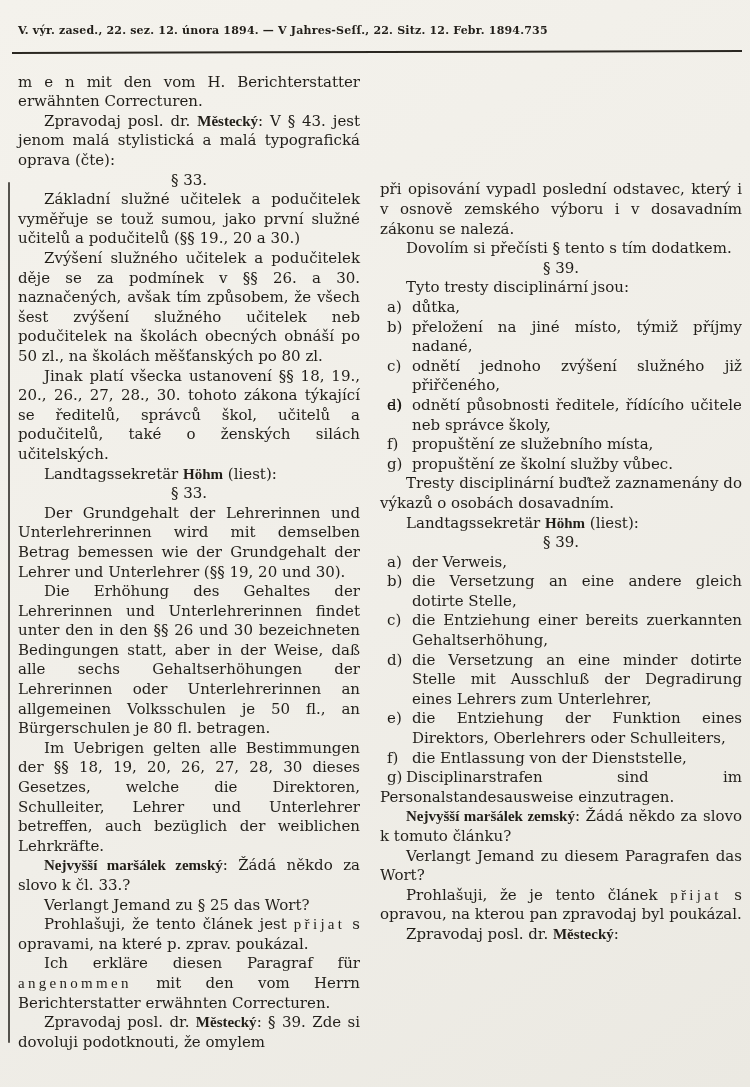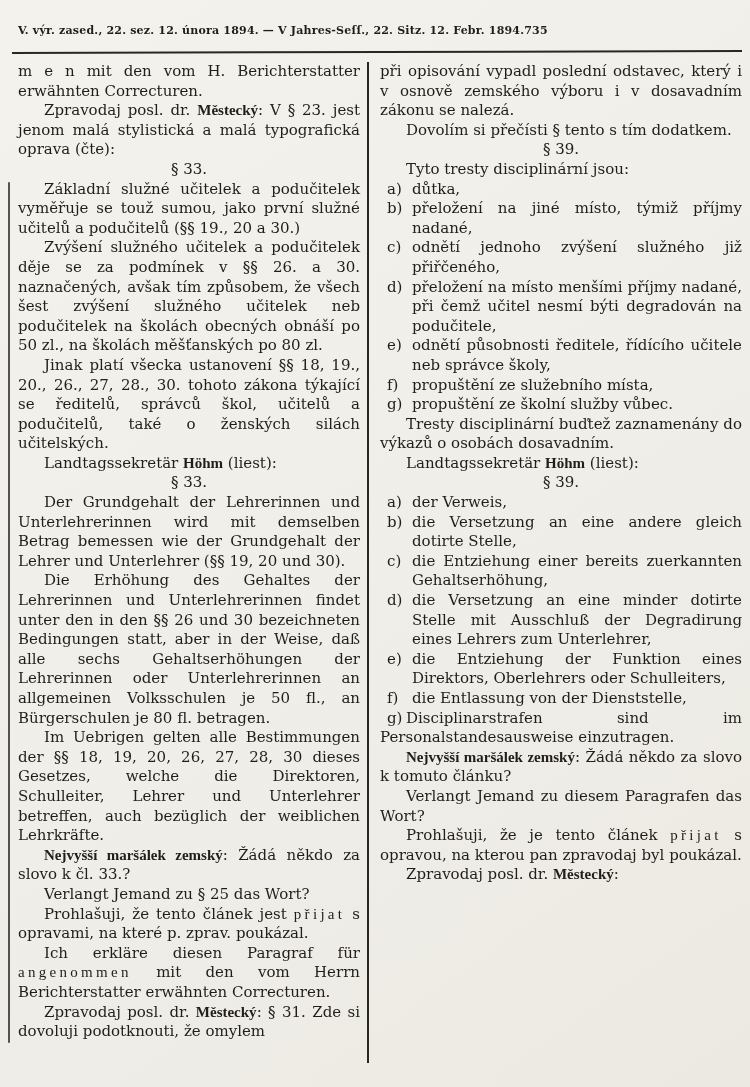--- a/index.html
+++ b/index.html
@@ -24,20 +24,21 @@
     display:flex; align-items:baseline;
     font-weight:bold; font-size:11px; letter-spacing:.2px; white-space:nowrap;
   }
   .header-rule {
     position:absolute; top:51px; left:12px; right:8px; height:2px;
     background:#2a2721; transform:rotate(-.15deg);
   }
   .cols {
     position:absolute; top:62px; left:18px; right:8px; bottom:24px;
     display:flex;
+    align-items:center;
   }
   .col { font-size:15px; line-height:19.6px; text-align:justify; }
   .col-left  { width:342px; padding-right:7px; }
   .divider   { width:2px; background:#2a2721; }
   .col-right { flex:1; padding-left:11px; }
 
   p.blk, div.blk { margin:0; }
   .para   { text-indent:26px; }
   .noindent { text-indent:0; }
   .gap    { margin-top:17px; }
@@ -55,47 +56,47 @@
 
   <div class="header">
     <span>V. výr. zased., 22. sez. 12. února 1894. — V Jahres-Seſſ., 22. Sitz. 12. Febr. 1894.</span>
     <span>735</span>
   </div>
   <div class="header-rule"></div>
 
   <div class="cols">
     <div class="col col-left" id="col-left">
         <p class="blk para noindent"><span>m e n mit den vom H. Berichterstatter erwähnten Correcturen.</span></p>
-        <p class="blk para gap"><span>Zpravodaj posl. dr. </span><span class="b">Městecký</span><span>: V § 23. jest jenom malá stylistická a malá typografická oprava (čte):</span></p>
+        <p class="blk para gap"><span>Zpravodaj posl. dr. </span><span class="b">Městecký</span><span>: V § 43. jest jenom malá stylistická a malá typografická oprava (čte):</span></p>
         <p class="blk center gap"><span>§ 33.</span></p>
         <p class="blk para"><span>Základní služné učitelek a podučitelek vyměřuje se touž sumou, jako první služné učitelů a podučitelů (§§ 19., 20 a 30.)</span></p>
         <p class="blk para"><span>Zvýšení služného učitelek a podučitelek děje se za podmínek v §§ 26. a 30. naznačených, avšak tím způsobem, že všech šest zvýšení služného učitelek neb podučitelek na školách obecných obnáší po 50 zl., na školách měšťanských po 80 zl.</span></p>
         <p class="blk para"><span>Jinak platí všecka ustanovení §§ 18, 19., 20., 26., 27, 28., 30. tohoto zákona týkající se ředitelů, správců škol, učitelů a podučitelů, také o ženských silách učitelských.</span></p>
         <p class="blk para gap"><span>Landtagssekretär </span><span class="b">Höhm</span><span> (liest):</span></p>
         <p class="blk center"><span>§ 33.</span></p>
         <p class="blk para"><span>Der Grundgehalt der Lehrerinnen und Unterlehrerinnen wird mit demselben Betrag bemessen wie der Grundgehalt der Lehrer und Unterlehrer (§§ 19, 20 und 30).</span></p>
         <p class="blk para"><span>Die Erhöhung des Gehaltes der Lehrerinnen und Unterlehrerinnen findet unter den in den §§ 26 und 30 bezeichneten Bedingungen statt, aber in der Weise, daß alle sechs Gehaltserhöhungen der Lehrerinnen oder Unterlehrerinnen an allgemeinen Volksschulen je 50 fl., an Bürgerschulen je 80 fl. betragen.</span></p>
         <p class="blk para"><span>Im Uebrigen gelten alle Bestimmungen der §§ 18, 19, 20, 26, 27, 28, 30 dieses Gesetzes, welche die Direktoren, Schulleiter, Lehrer und Unterlehrer betreffen, auch bezüglich der weiblichen Lehrkräfte.</span></p>
         <p class="blk para gap"><span class="b">Nejvyšší maršálek zemský</span><span>: Žádá někdo za slovo k čl. 33.?</span></p>
         <p class="blk para"><span>Verlangt Jemand zu § 25 das Wort?</span></p>
         <p class="blk para"><span>Prohlašuji, že tento článek jest </span><span class="ls">přijat</span><span> s opravami, na které p. zprav. poukázal.</span></p>
         <p class="blk para"><span>Ich erkläre diesen Paragraf für </span><span class="ls">angenommen</span><span> mit den vom Herrn Berichterstatter erwähnten Correcturen.</span></p>
-        <p class="blk para gap"><span>Zpravodaj posl. dr. </span><span class="b">Městecký</span><span>: § 31. Zde si dovoluji podotknouti, že omylem</span></p>
+        <p class="blk para gap"><span>Zpravodaj posl. dr. </span><span class="b">Městecký</span><span>: § 39. Zde si dovoluji podotknouti, že omylem</span></p>
       </div>
     <div class="divider"></div>
     <div class="col col-right" id="col-right">
         <p class="blk para noindent"><span>při opisování vypadl poslední odstavec, který i v osnově zemského výboru i v dosavadním zákonu se nalezá.</span></p>
         <p class="blk para"><span>Dovolím si přečísti § tento s tím dodatkem.</span></p>
         <p class="blk center gap"><span>§ 39.</span></p>
         <p class="blk para"><span>Tyto tresty disciplinární jsou:</span></p>
         <div class="blk list">
           <div class="li"><span class="marker">a)</span><span class="li-text">důtka,</span></div>
           <div class="li"><span class="marker">b)</span><span class="li-text">přeložení na jiné místo, týmiž příjmy nadané,</span></div>
           <div class="li"><span class="marker">c)</span><span class="li-text">odnětí jednoho zvýšení služného již přiřčeného,</span></div>
-          <div class="li"><span class="marker">d)</span><span class="li-text">přeložení na místo menšími příjmy nadané, při čemž učitel nesmí býti degradován na podučitele,</span></div>
+          <div class="li"><span class="marker">d)</span></div>
           <div class="li"><span class="marker">e)</span><span class="li-text">odnětí působnosti ředitele, řídícího učitele neb správce školy,</span></div>
           <div class="li"><span class="marker">f)</span><span class="li-text">propuštění ze služebního místa,</span></div>
           <div class="li"><span class="marker">g)</span><span class="li-text">propuštění ze školní služby vůbec.</span></div>
         </div>
         <p class="blk para"><span>Tresty disciplinární buďtež zaznamenány do výkazů o osobách dosavadním.</span></p>
         <p class="blk para gap"><span>Landtagssekretär </span><span class="b">Höhm</span><span> (liest):</span></p>
         <p class="blk center"><span>§ 39.</span></p>
         <div class="blk list">
           <div class="li"><span class="marker">a)</span><span class="li-text">der Verweis,</span></div>
           <div class="li"><span class="marker">b)</span><span class="li-text">die Versetzung an eine andere gleich dotirte Stelle,</span></div>

